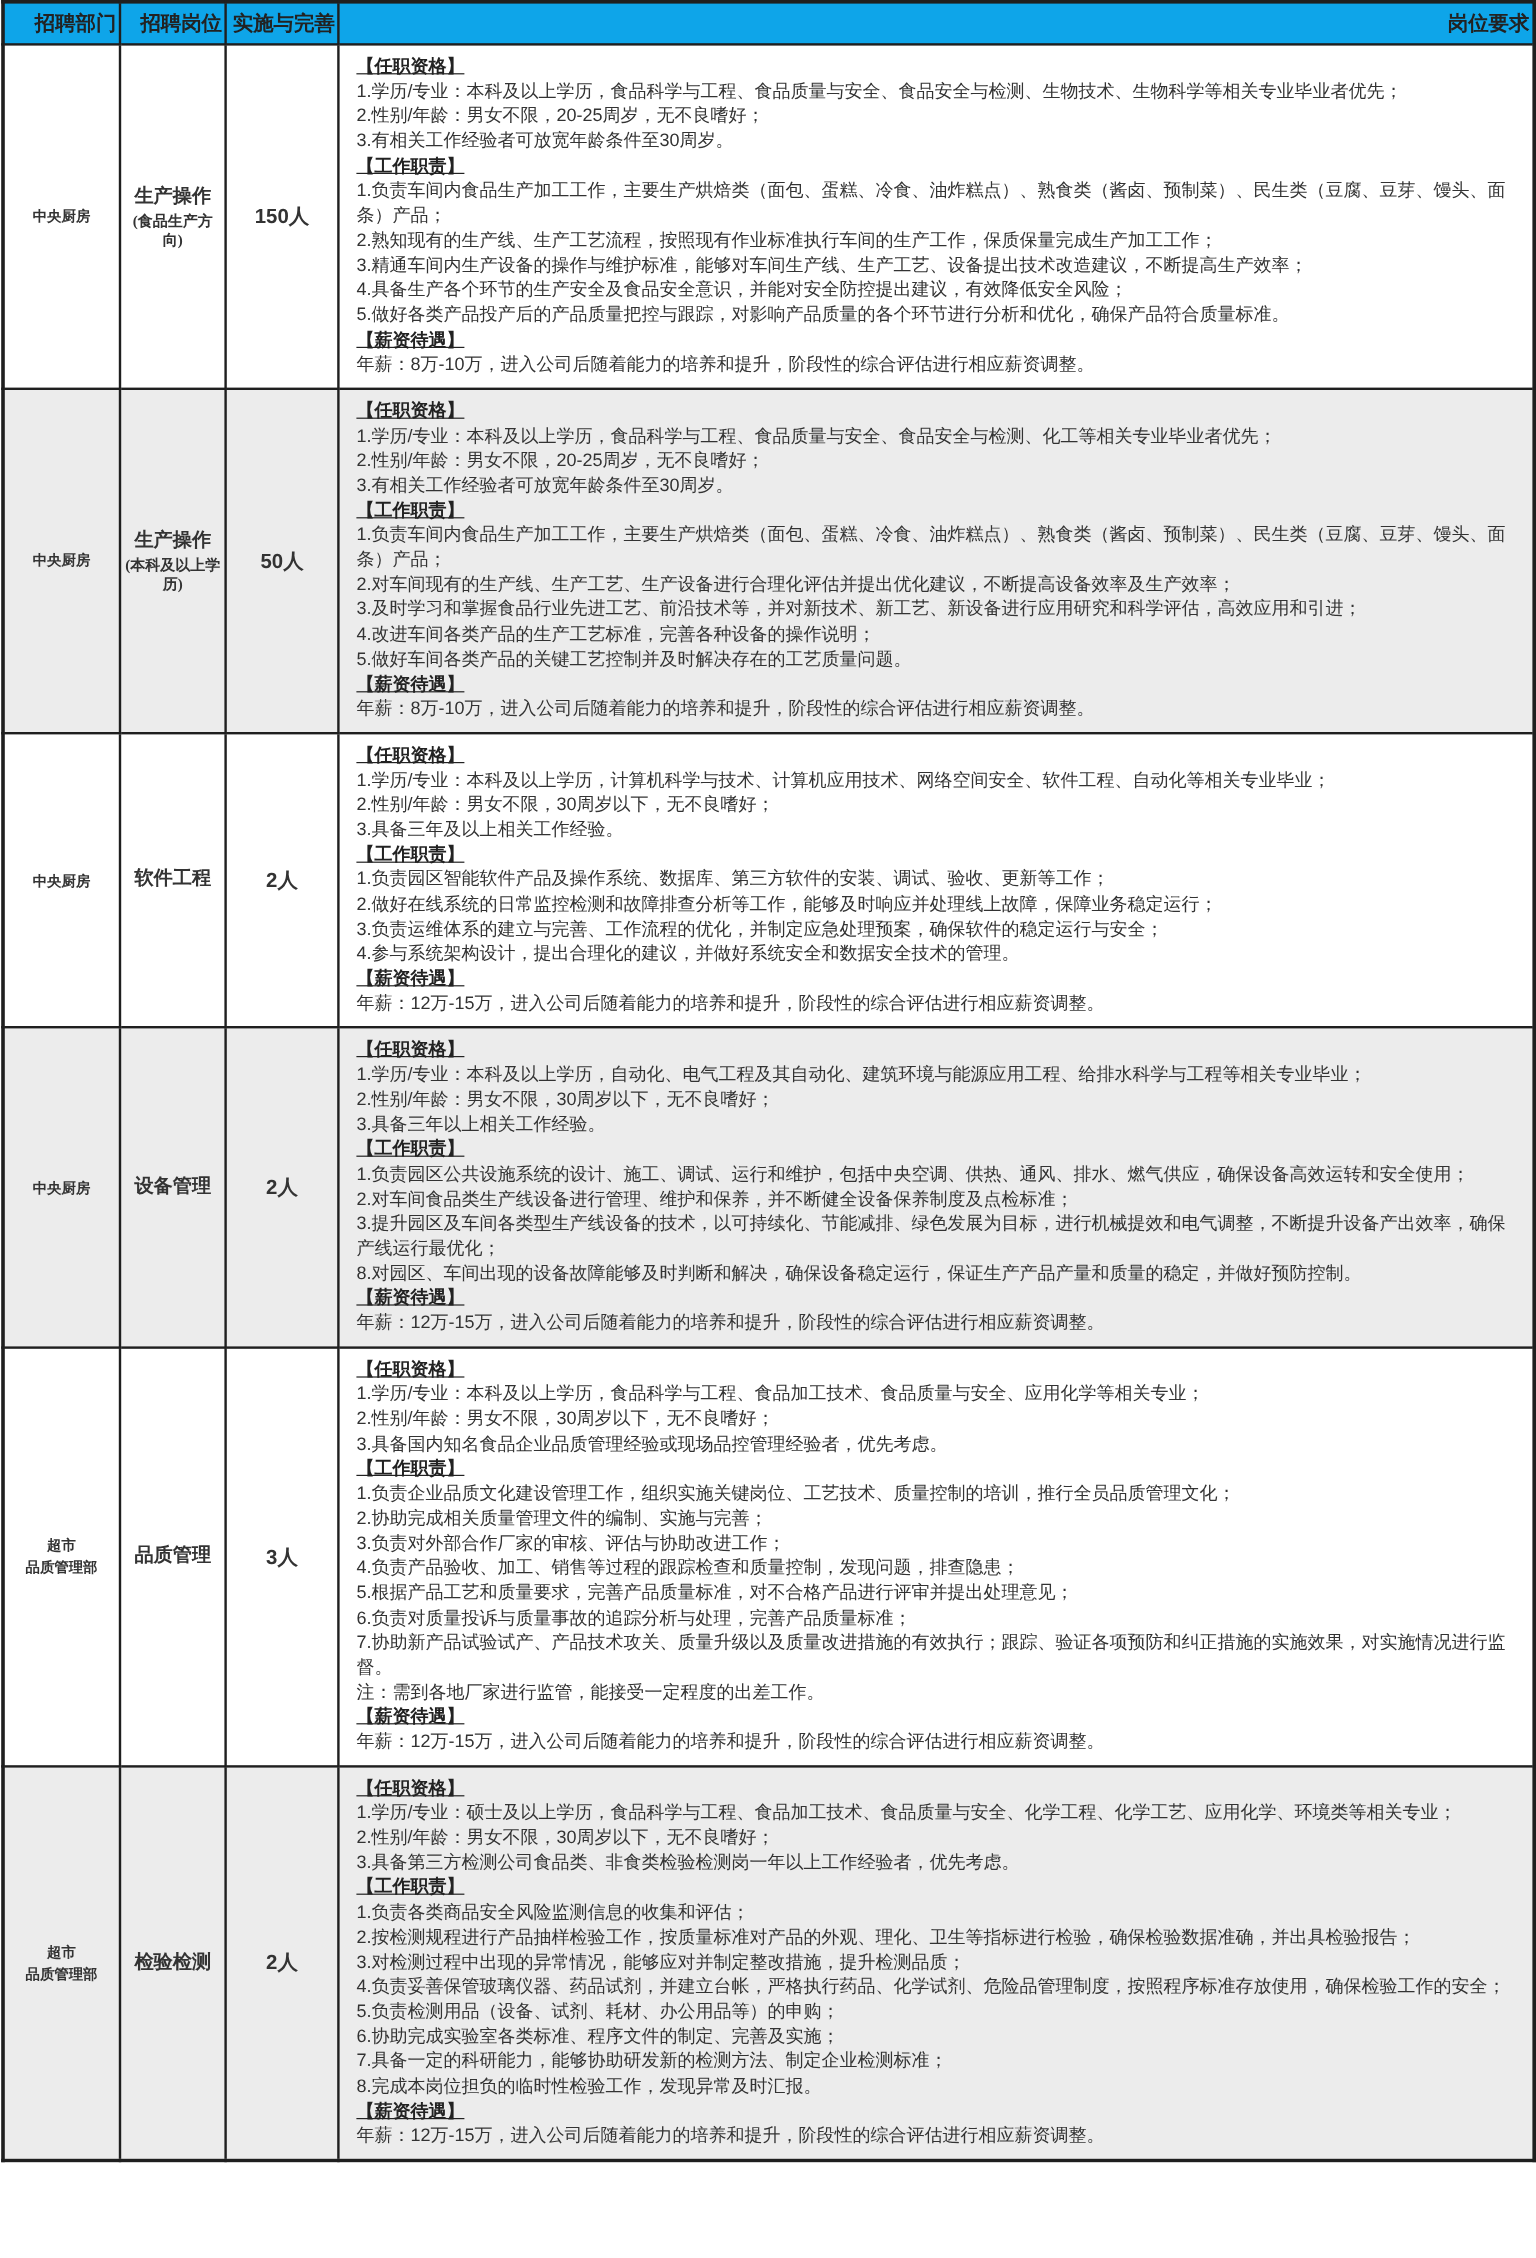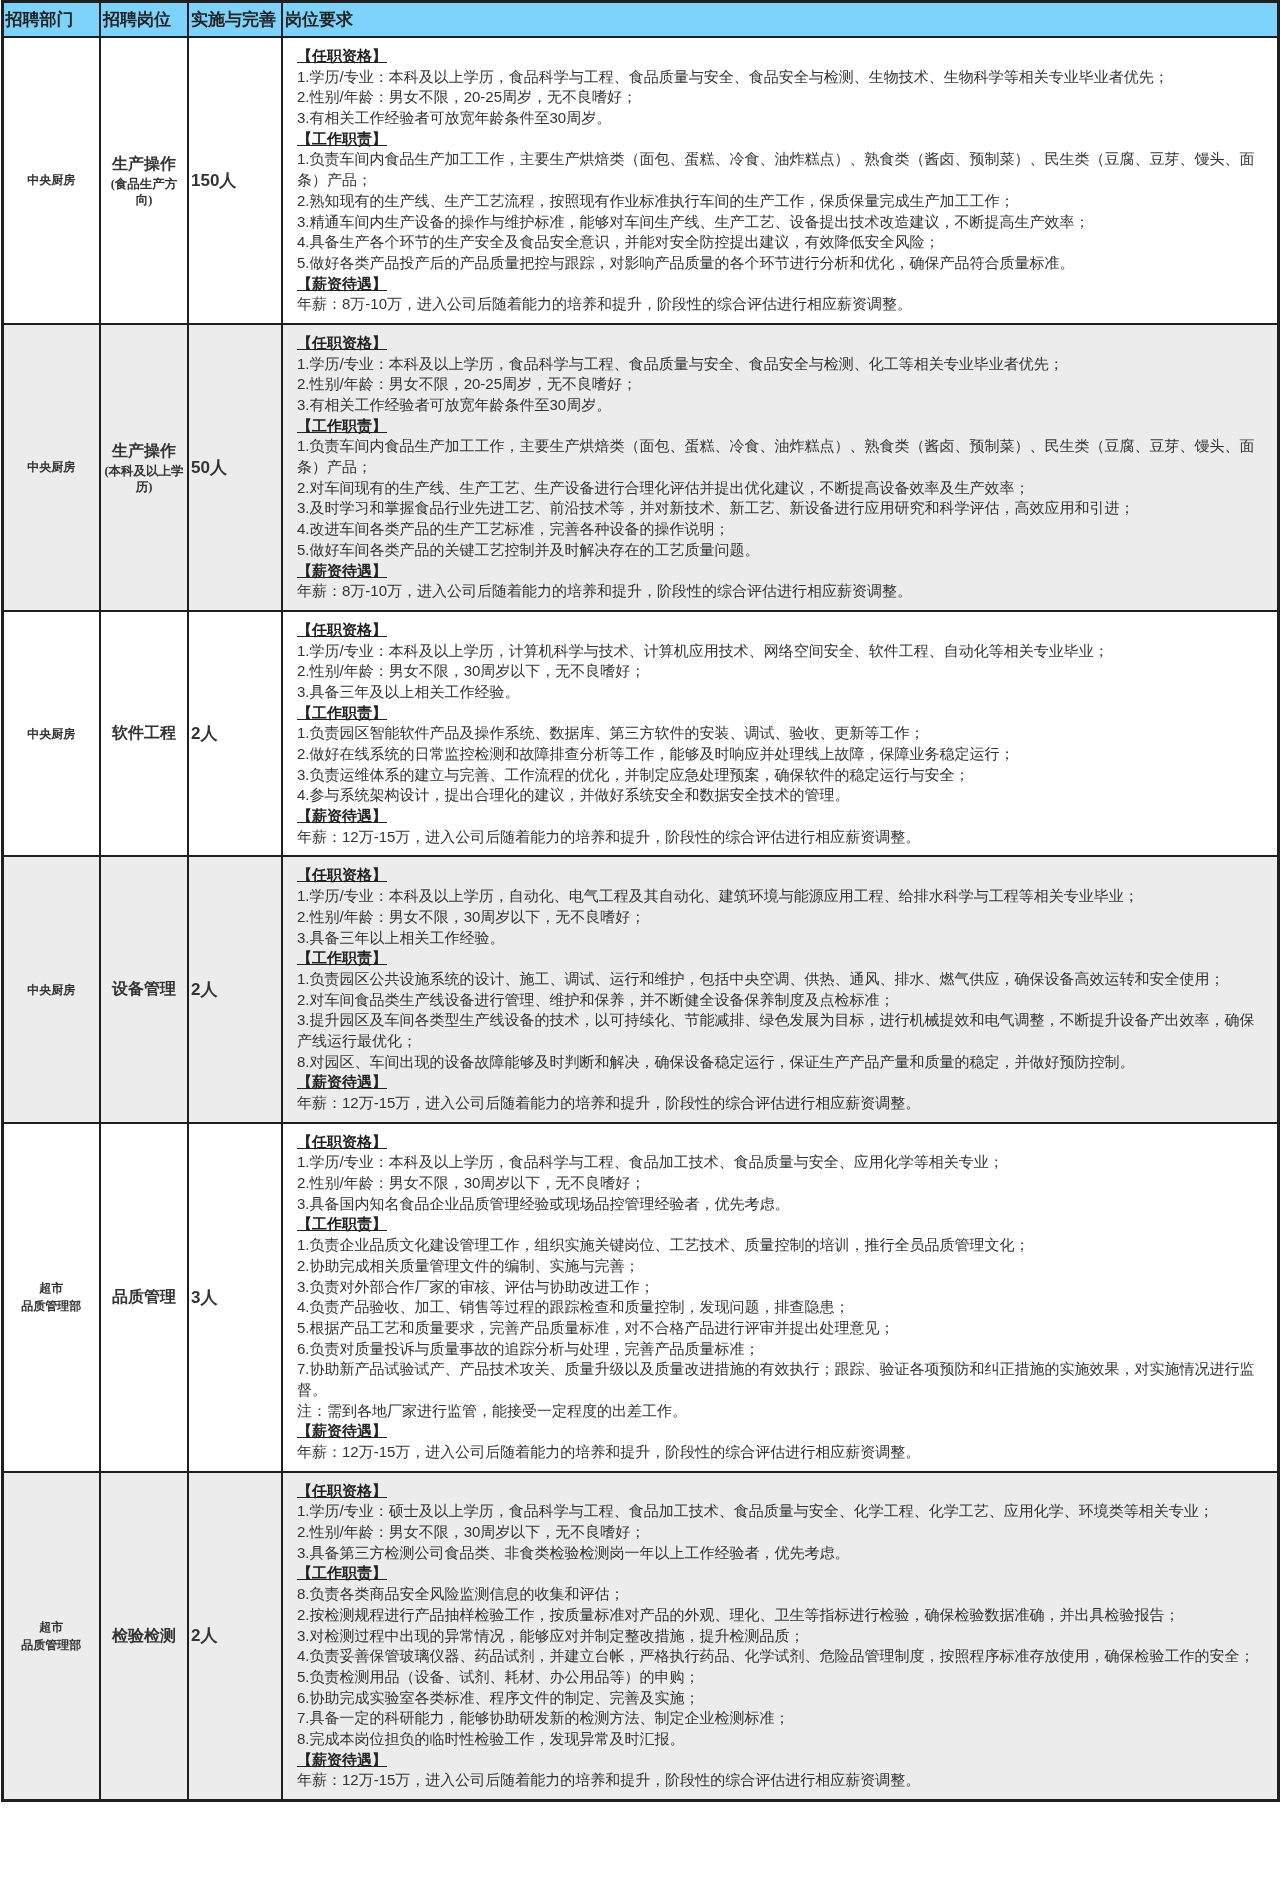--- a/index.html
+++ b/index.html
@@ -21,23 +21,23 @@
   col.c-count{width:94px;}
   col.c-req{width:996px;}
   th,td{
     border:2px solid #1f1f1f;
     vertical-align:middle;
   }
   thead th{
     font-size:17px;
     font-weight:bold;
     color:#222222;
-    text-align:left;
+    text-align:right;
     padding:5px 2px;
-    background:#7dd3fc;
+    background:#0ea5e9;
   }
   tbody tr:nth-child(even) td{background:#ececec;}
   tbody tr:nth-child(odd) td{background:#ffffff;}
   td.td-dept{
     text-align:center;
     font-size:12px;
     font-weight:bold;
     color:#333333;
     white-space:pre-line;
     line-height:1.5;
@@ -53,20 +53,21 @@
     font-weight:bold;
     line-height:1.4;
   }
   .pos-sub{
     font-size:12.5px;
     font-weight:bold;
     line-height:1.25;
     margin-top:2px;
   }
   td.td-count{
+    text-align:center;
     font-size:17px;
     font-weight:bold;
     padding:4px 2px;
   }
   td.td-req{
     vertical-align:middle;
     text-align:left;
     padding:8px 12px 8px 14px;
   }
   .req-line{
@@ -216,21 +217,21 @@
       <td class="td-pos">
         <div class="pos-main">检验检测</div>
       </td>
       <td class="td-count">2人</td>
       <td class="td-req">
           <div class="req-line req-head">【任职资格】</div>
           <div class="req-line">1.学历/专业：硕士及以上学历，食品科学与工程、食品加工技术、食品质量与安全、化学工程、化学工艺、应用化学、环境类等相关专业；</div>
           <div class="req-line">2.性别/年龄：男女不限，30周岁以下，无不良嗜好；</div>
           <div class="req-line">3.具备第三方检测公司食品类、非食类检验检测岗一年以上工作经验者，优先考虑。</div>
           <div class="req-line req-head">【工作职责】</div>
-          <div class="req-line">8.负责各类商品安全风险监测信息的收集和评估；</div>
+          <div class="req-line">1.负责各类商品安全风险监测信息的收集和评估；</div>
           <div class="req-line">2.按检测规程进行产品抽样检验工作，按质量标准对产品的外观、理化、卫生等指标进行检验，确保检验数据准确，并出具检验报告；</div>
           <div class="req-line">3.对检测过程中出现的异常情况，能够应对并制定整改措施，提升检测品质；</div>
           <div class="req-line">4.负责妥善保管玻璃仪器、药品试剂，并建立台帐，严格执行药品、化学试剂、危险品管理制度，按照程序标准存放使用，确保检验工作的安全；</div>
           <div class="req-line">5.负责检测用品（设备、试剂、耗材、办公用品等）的申购；</div>
           <div class="req-line">6.协助完成实验室各类标准、程序文件的制定、完善及实施；</div>
           <div class="req-line">7.具备一定的科研能力，能够协助研发新的检测方法、制定企业检测标准；</div>
           <div class="req-line">8.完成本岗位担负的临时性检验工作，发现异常及时汇报。</div>
           <div class="req-line req-head">【薪资待遇】</div>
           <div class="req-line">年薪：12万-15万，进入公司后随着能力的培养和提升，阶段性的综合评估进行相应薪资调整。</div>
         </td>

